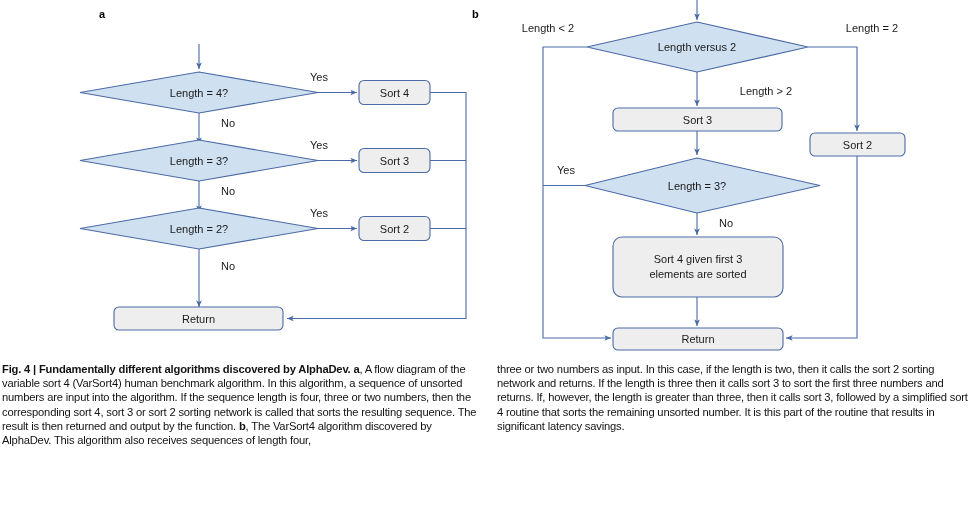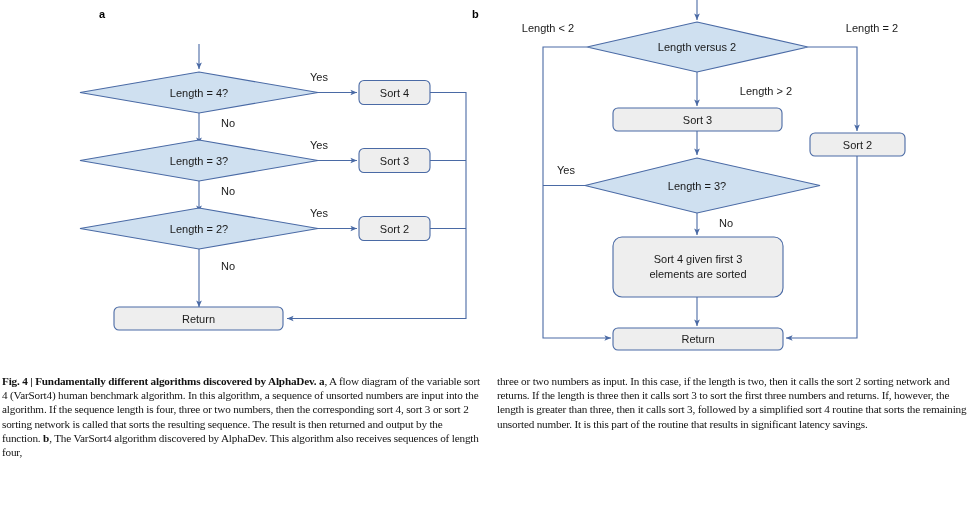--- a/index.html
+++ b/index.html
@@ -45,22 +45,22 @@
 
   #caption {
     position: absolute;
     left: 0;
     top: 362px;
     width: 977px;
     height: 147px;
   }
   .cap-col {
     position: absolute;
-    top: 12px;
-    font-family: Liberation Serif, serif;
+    top: 0;
+    font-family: Liberation Sans, sans-serif;
     font-size: 11.2px;
     line-height: 14.2px;
     color: #121212;
     text-align: left;
     letter-spacing: -0.18px;
   }
   .cap-left { left: 2px; width: 478px; }
   .cap-right { left: 497px; width: 478px; }
   .cap-title { font-weight: bold; }
   .cap-bold { font-weight: bold; }

